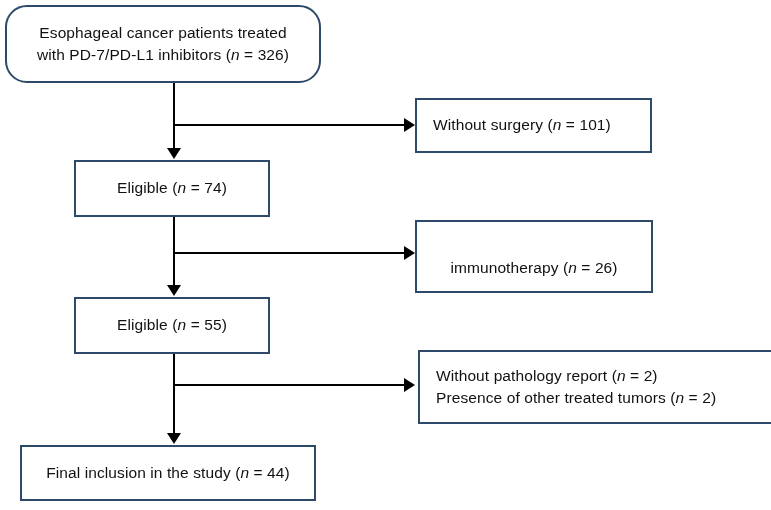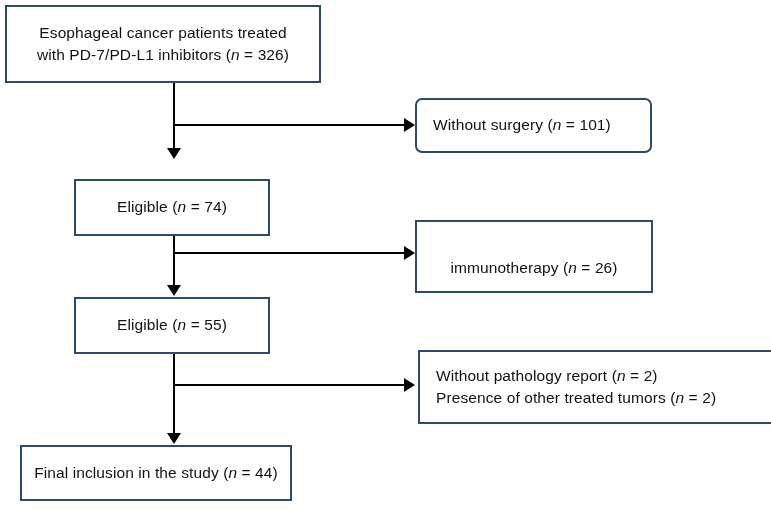--- a/index.html
+++ b/index.html
@@ -90,37 +90,37 @@
 
   <div class="hline" style="left:173px; top:252px; width:233px;"></div>
   <div class="arrow-right" style="left:404px; top:246px;"></div>
 
   <div class="vline" style="left:173px; top:353px; height:81px;"></div>
   <div class="arrow-down" style="left:167px; top:433px;"></div>
 
   <div class="hline" style="left:173px; top:384px; width:233px;"></div>
   <div class="arrow-right" style="left:404px; top:378px;"></div>
 
-  <div class="node" style="left:5px; top:5px; width:316px; height:78px;">
+  <div class="node" style="left:5px; top:5px; width:316px; height:78px;border-radius:22px;">
     <span class="txt"><span>Esophageal cancer patients treated</span><br><span>with PD-7/PD-L1 inhibitors (</span><span class="ital">n</span><span> = 326)</span></span>
   </div>
 
-  <div class="node" style="left:74px; top:160px; width:196px; height:57px;margin-top:19px;">
+  <div class="node" style="left:74px; top:160px; width:196px; height:57px;">
     <span class="txt"><span>Eligible (</span><span class="ital">n</span><span> = 74)</span></span>
   </div>
 
   <div class="node" style="left:74px; top:297px; width:196px; height:57px;">
     <span class="txt"><span>Eligible (</span><span class="ital">n</span><span> = 55)</span></span>
   </div>
 
-  <div class="node" style="left:20px; top:445px; width:272px; height:56px;">
+  <div class="node" style="left:20px; top:445px; width:296px; height:56px;">
     <span class="txt"><span>Final inclusion in the study (</span><span class="ital">n</span><span> = 44)</span></span>
   </div>
 
-  <div class="node left-align" style="left:415px; top:98px; width:237px; height:55px;border-radius:7px;">
+  <div class="node left-align" style="left:415px; top:98px; width:237px; height:55px;">
     <span class="txt"><span>Without surgery (</span><span class="ital">n</span><span> = 101)</span></span>
   </div>
 
   <div class="node" style="left:415px; top:220px; width:238px; height:73px;">
     <span class="txt"><br><span>immunotherapy (</span><span class="ital">n</span><span> = 26)</span></span>
   </div>
 
   <div class="node left-align" style="left:418px; top:350px; width:416px; height:74px;">
     <span class="txt"><span>Without pathology report (</span><span class="ital">n</span><span> = 2)</span><br><span>Presence of other treated tumors (</span><span class="ital">n</span><span> = 2)</span></span>
   </div>

